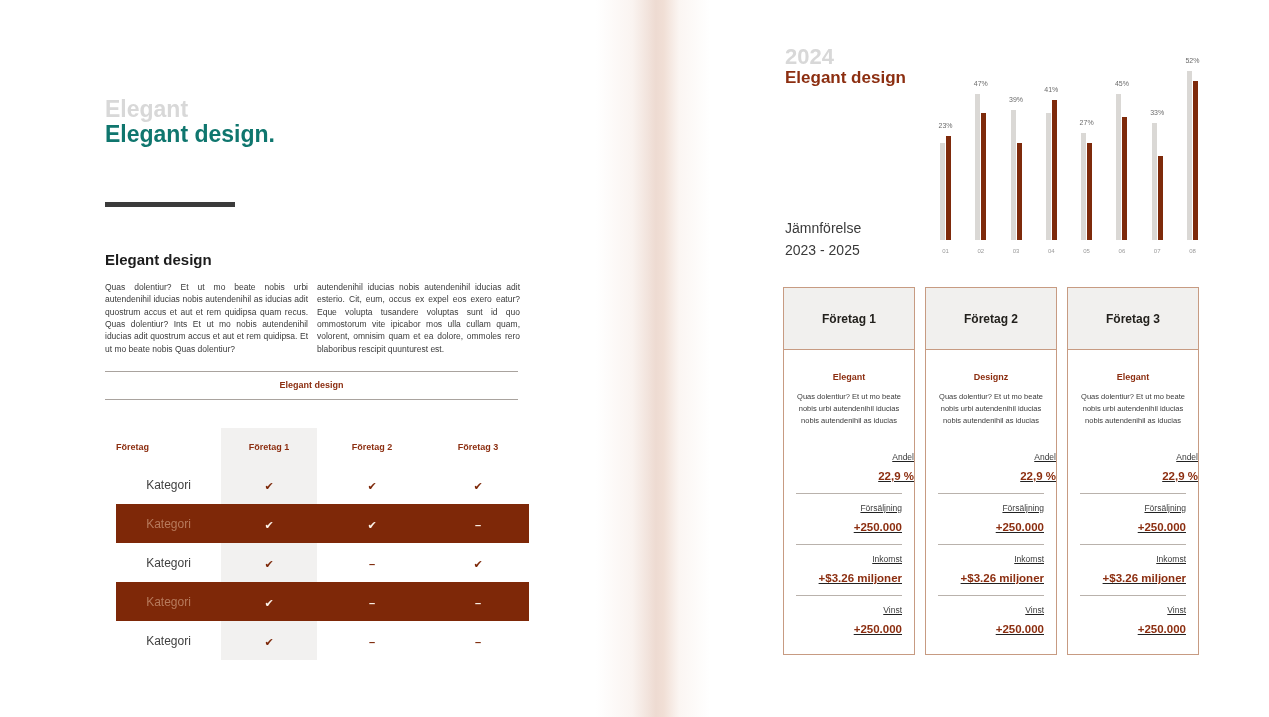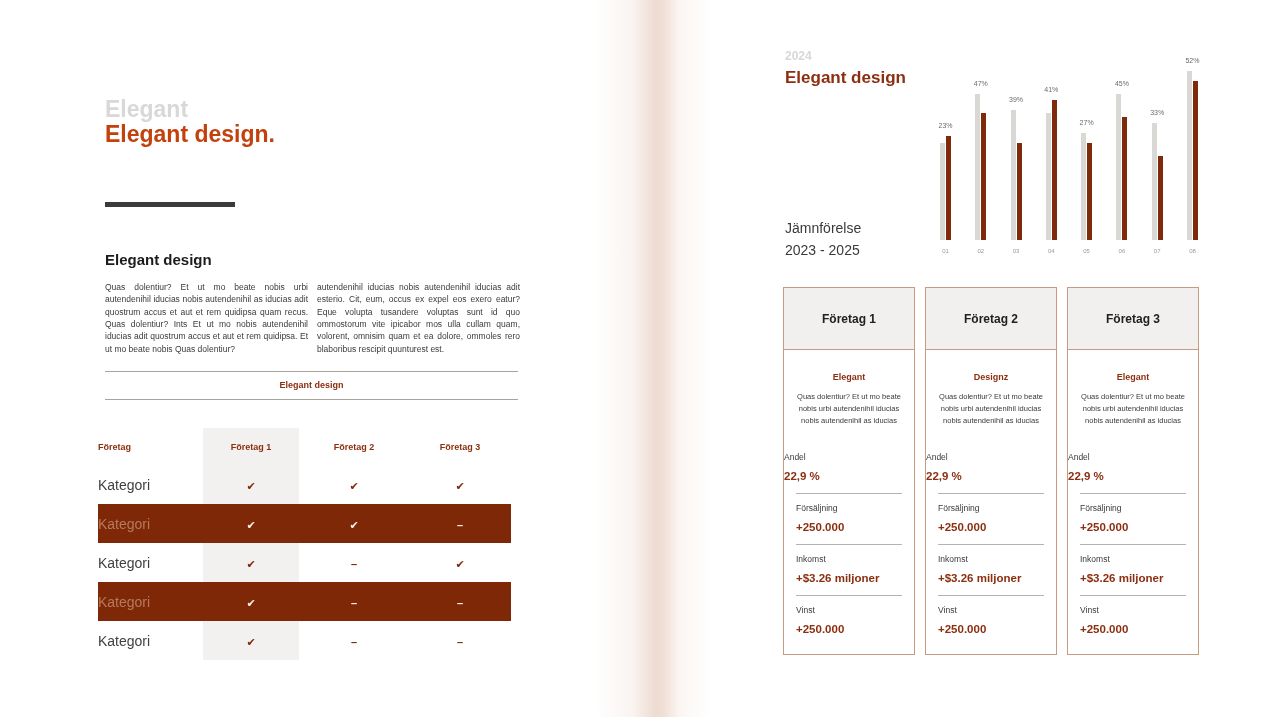--- a/index.html
+++ b/index.html
@@ -9,44 +9,44 @@
     background:linear-gradient(90deg,
       rgba(244,232,226,0) 0%,
       rgba(244,230,223,0.45) 28%,
       rgba(236,215,205,0.9) 46%,
       rgba(240,221,211,0.95) 52%,
       rgba(248,238,232,0.55) 64%,
       rgba(255,255,255,0) 88%);}
 
   
   .kicker-l{position:absolute;left:105px;top:97px;font-size:23px;font-weight:bold;color:#D8D8D8;line-height:25px;}
-  .title-l{position:absolute;left:105px;top:122px;font-size:23px;font-weight:bold;color:#c2410c;line-height:25px;}
+  .title-l{position:absolute;left:105px;top:122px;font-size:23px;font-weight:bold;color:#0f766e;line-height:25px;}
   .title-rule{position:absolute;left:105px;top:202px;width:130px;height:5px;background:#3B3B3B;}
   .section-heading{position:absolute;left:105px;top:251px;margin:0;font-size:15px;font-weight:bold;color:#1C1C1C;}
   .body-cols{position:absolute;left:105px;top:281px;width:415px;display:flex;gap:9px;}
   .body-cols p{margin:0;flex:1;font-size:8.5px;line-height:1.45;color:#3A3A3A;text-align:justify;}
 
   .tbl-title-block{position:absolute;left:105px;top:371px;width:413px;}
   .hrule{height:1px;background:#A9A39E;}
   .tbl-title{padding:8px 0 9px;text-align:center;font-size:9px;font-weight:bold;color:#8C2E10;}
 
-  .matrix{position:absolute;left:98px;top:428px;width:413px;height:232px;}
+  .matrix{position:absolute;left:116px;top:428px;width:413px;height:232px;}
   .matrix-highlight{position:absolute;left:105px;top:0;width:96px;height:100%;background:#F2F1F0;z-index:0;}
   .mhead{position:relative;z-index:1;display:grid;grid-template-columns:105px 96px 110px 102px;height:37px;align-items:center;}
   .mhead .mcell{font-size:9px;font-weight:bold;color:#8C2E10;}
   .mrow{position:relative;z-index:1;display:grid;grid-template-columns:105px 96px 110px 102px;height:39px;align-items:center;}
-  .mrow .label{font-size:14px;color:#3F3F3F;}
+  .mrow .label{font-size:12px;color:#3F3F3F;text-align:center;}
   .mrow.hl{background:#7E2808;}
   .mrow.hl .label{color:#B77A5C;}
   .mcell.center{text-align:center;}
   .glyph{font-size:11px;font-weight:bold;color:#7E2A0B;}
   .mrow.hl .glyph{color:#FBF2E8;}
 
   
-  .kicker-r{position:absolute;left:785px;top:46px;font-size:12px;font-weight:bold;color:#D8D8D8;line-height:21px;}
+  .kicker-r{position:absolute;left:785px;top:46px;font-size:22px;font-weight:bold;color:#D8D8D8;line-height:21px;}
   .title-r{position:absolute;left:785px;top:67px;font-size:17px;font-weight:bold;color:#8C2E10;line-height:21px;}
   .body-r{position:absolute;left:785px;top:119px;width:131px;margin:0;font-size:8.5px;line-height:1.45;color:#3A3A3A;text-align:justify;}
   .caption-r{position:absolute;left:785px;top:218px;font-size:14px;line-height:1.55;color:#3A3A3A;}
 
   
   .chart{position:absolute;left:940px;top:44px;width:258px;height:212px;}
   .chart-groups{position:relative;display:flex;justify-content:space-between;align-items:flex-end;height:196px;}
   .bar-group{position:relative;display:flex;align-items:flex-end;gap:1px;}
   .bar{width:5px;}
   .bar.s0{background:#DAD8D5;}
@@ -55,21 +55,21 @@
   .cat{position:absolute;left:50%;transform:translateX(-50%);bottom:-14px;font-size:6px;color:#9A9A9A;white-space:nowrap;}
 
   
   .card{position:absolute;top:287px;width:132px;height:368px;background:#fff;border:1px solid #C79B82;
         box-sizing:border-box;display:flex;flex-direction:column;}
   .card-header{height:61px;background:#F1F0EE;border-bottom:1px solid #C79B82;display:flex;align-items:center;
                justify-content:center;font-size:12px;font-weight:bold;color:#23211D;}
   .card-sub{margin-top:22px;text-align:center;font-size:9px;font-weight:bold;color:#8C2E10;}
   .card-body{margin:9px 9px 0;font-size:7.5px;line-height:1.6;text-align:center;color:#3A3A3A;}
   .stats{margin-top:16px;}
-  .stat{padding:9px 0 11px;text-align:left;}
+  .stat{padding:9px 0 11px;text-align:right;text-decoration:underline;}
   .stat + .stat{border-top:1px solid #B9B2AC;margin:0 12px;}
   .stat-label{font-size:8.5px;color:#3A3A3A;}
   .stat-value{margin-top:8px;font-size:11.5px;font-weight:bold;color:#8C2E10;}
 </style>
 </head>
 <body>
 
 <div class="canvas">
   <div class="gutter"></div>
 

